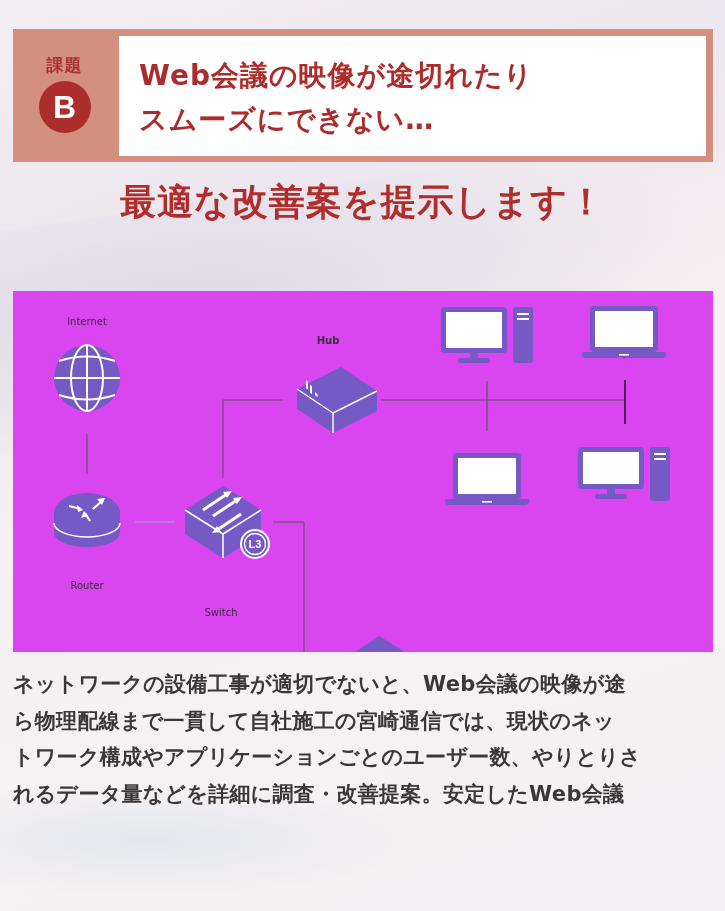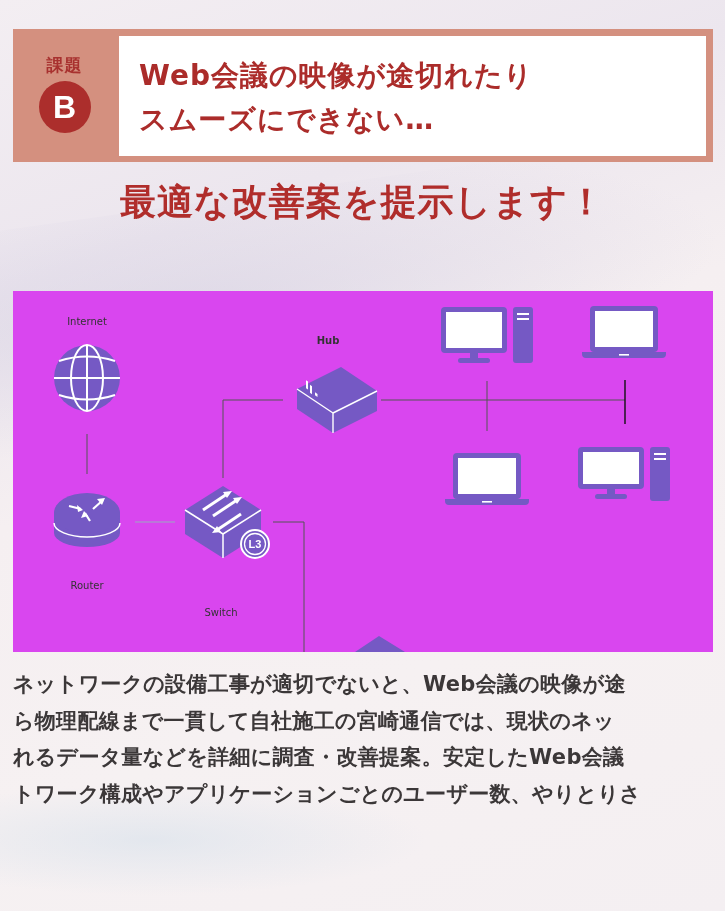--- a/index.html
+++ b/index.html
@@ -217,15 +217,15 @@
   <div class="node-label" style="left:74px; top:25px;">Internet</div>
   <div class="node-label" style="left:315px; top:44px;font-weight:bold;">Hub</div>
   <div class="node-label" style="left:74px; top:289px;">Router</div>
   <div class="node-label" style="left:208px; top:300px;margin-top:16px;">Switch</div>
   <div class="node-label" style="left:242px; top:247px; color:#fff; font-weight:bold; font-size:11px; font-family:'Liberation Sans', sans-serif;">L3</div>
 </section>
 
 <section class="body-text">
   <div class="body-line">ネットワークの設備工事が適切でないと、Web会議の映像が途</div>
   <div class="body-line">ら物理配線まで一貫して自社施工の宮崎通信では、現状のネッ</div>
+  <div class="body-line">トワーク構成やアプリケーションごとのユーザー数、やりとりさ</div>
   <div class="body-line">れるデータ量などを詳細に調査・改善提案。安定したWeb会議</div>
-  <div class="body-line">トワーク構成やアプリケーションごとのユーザー数、やりとりさ</div>
 </section>
 
 </body></html>

